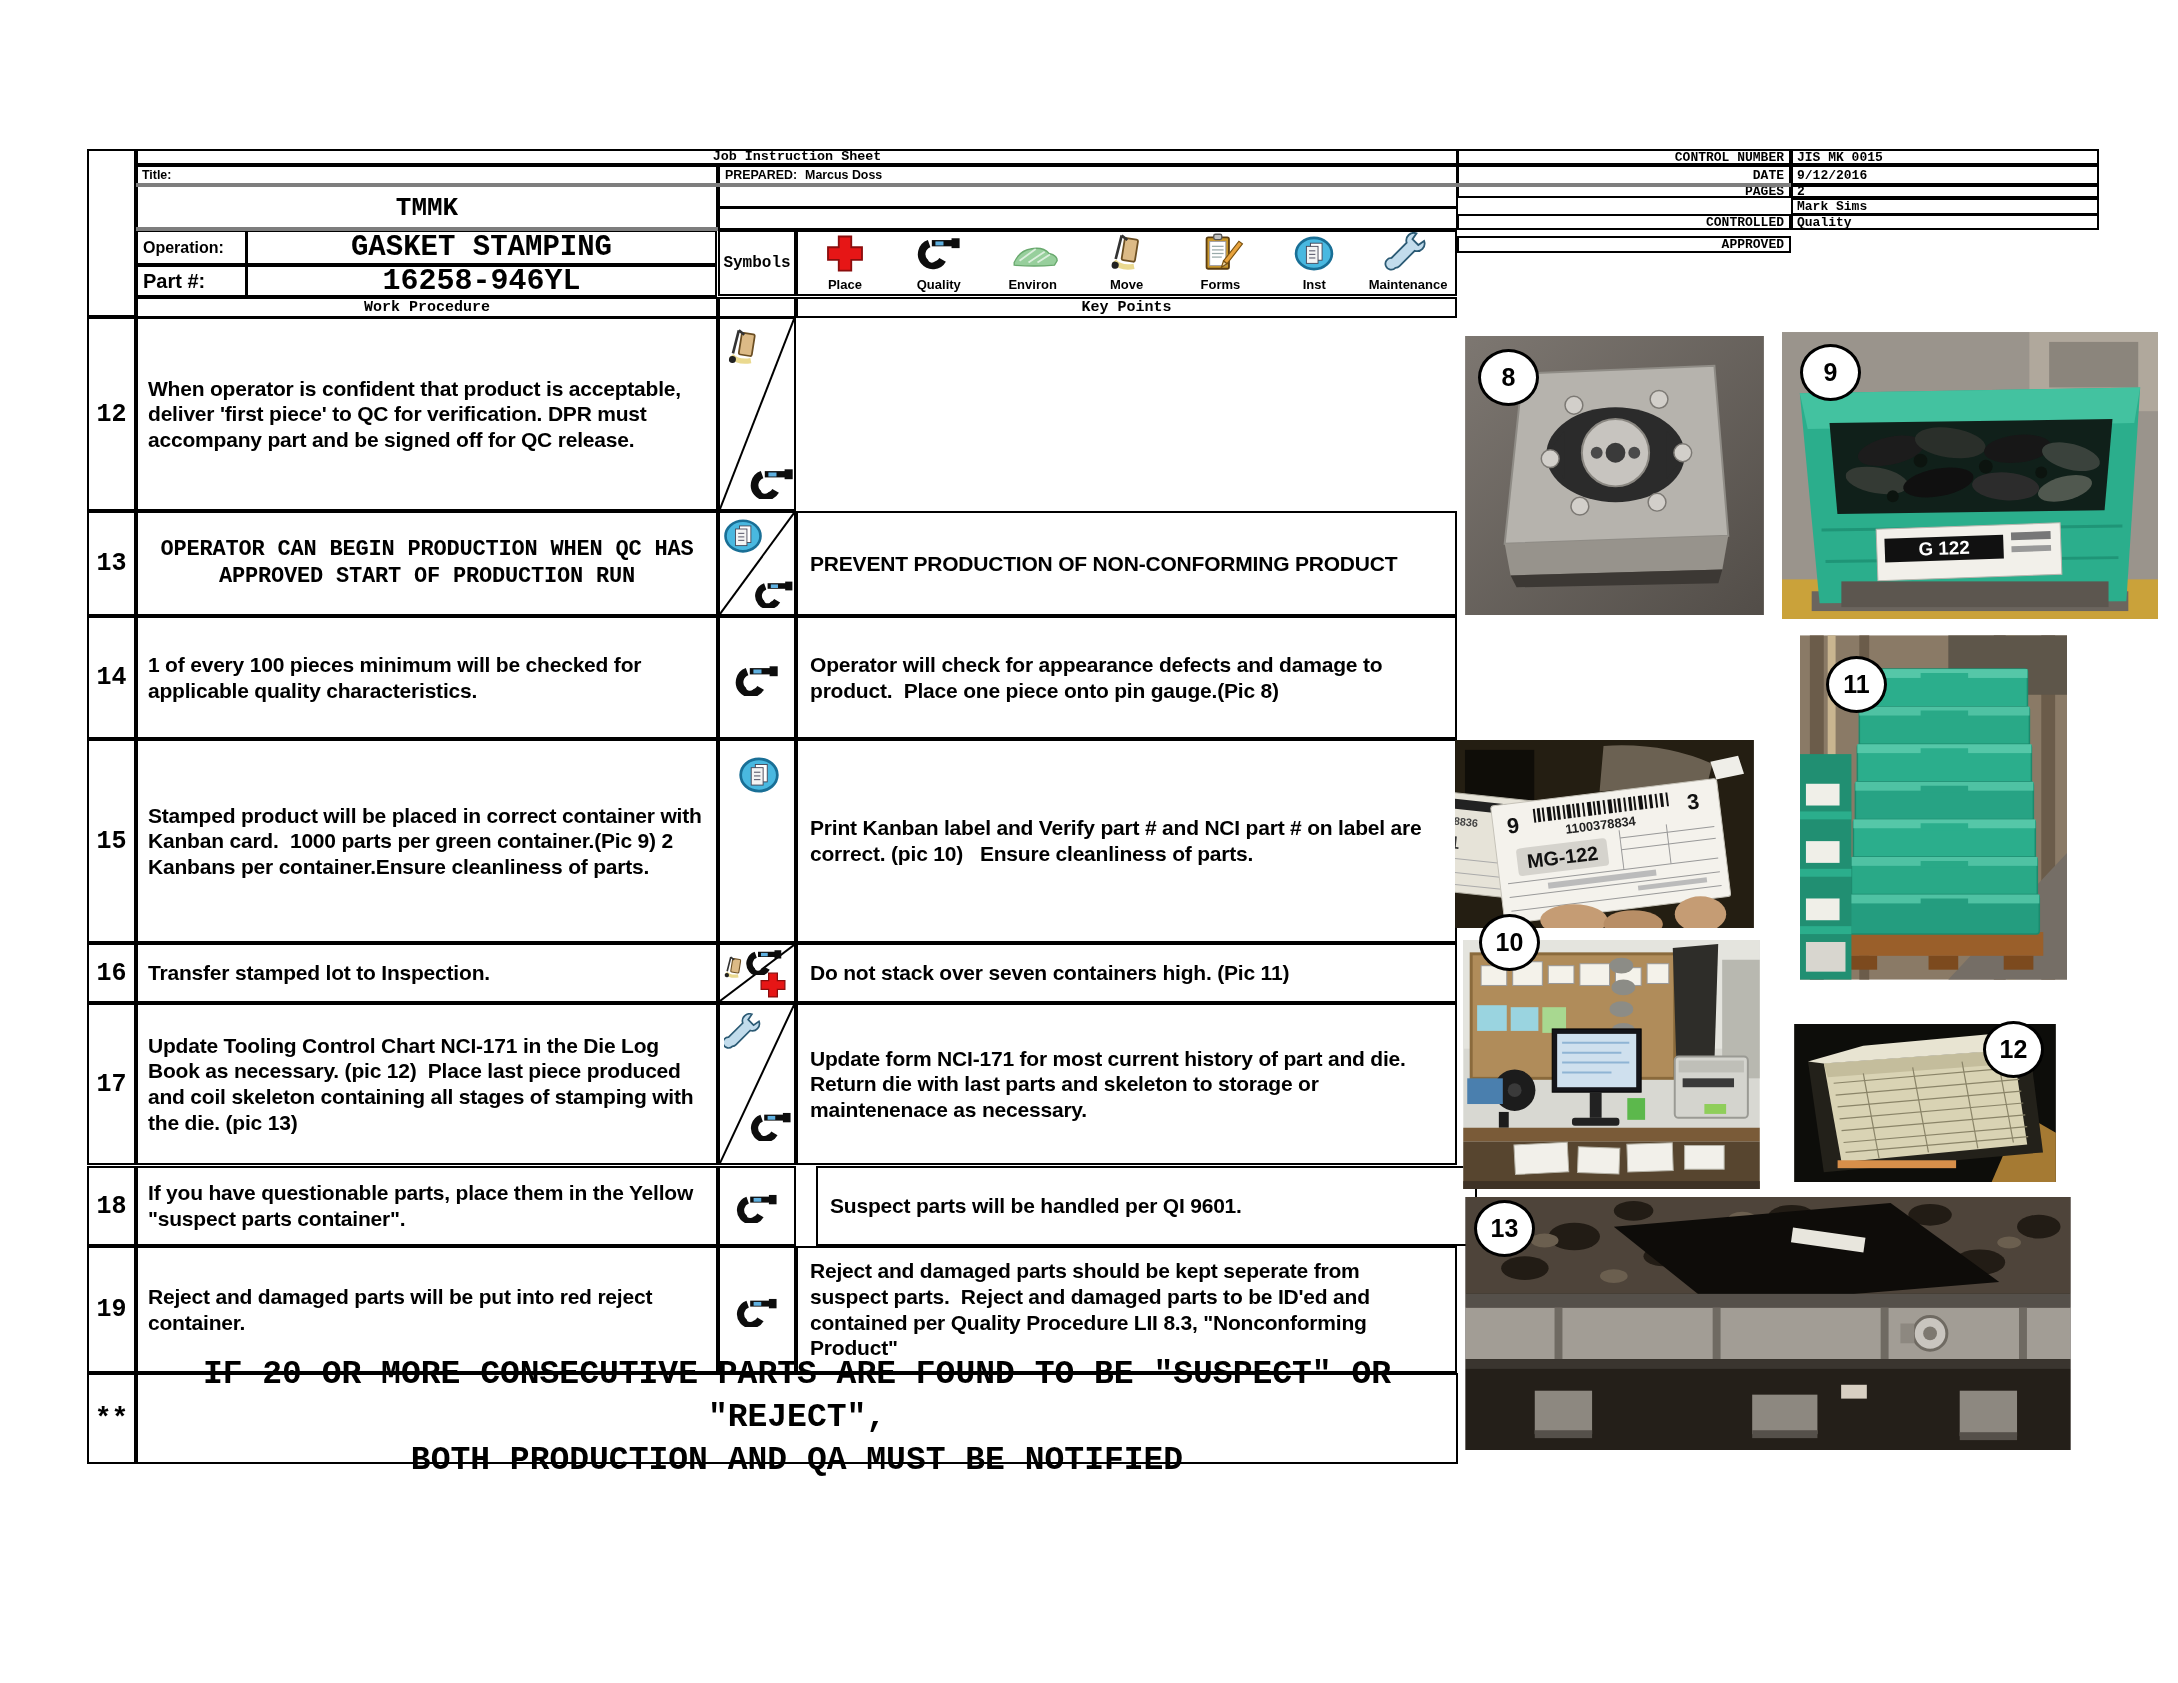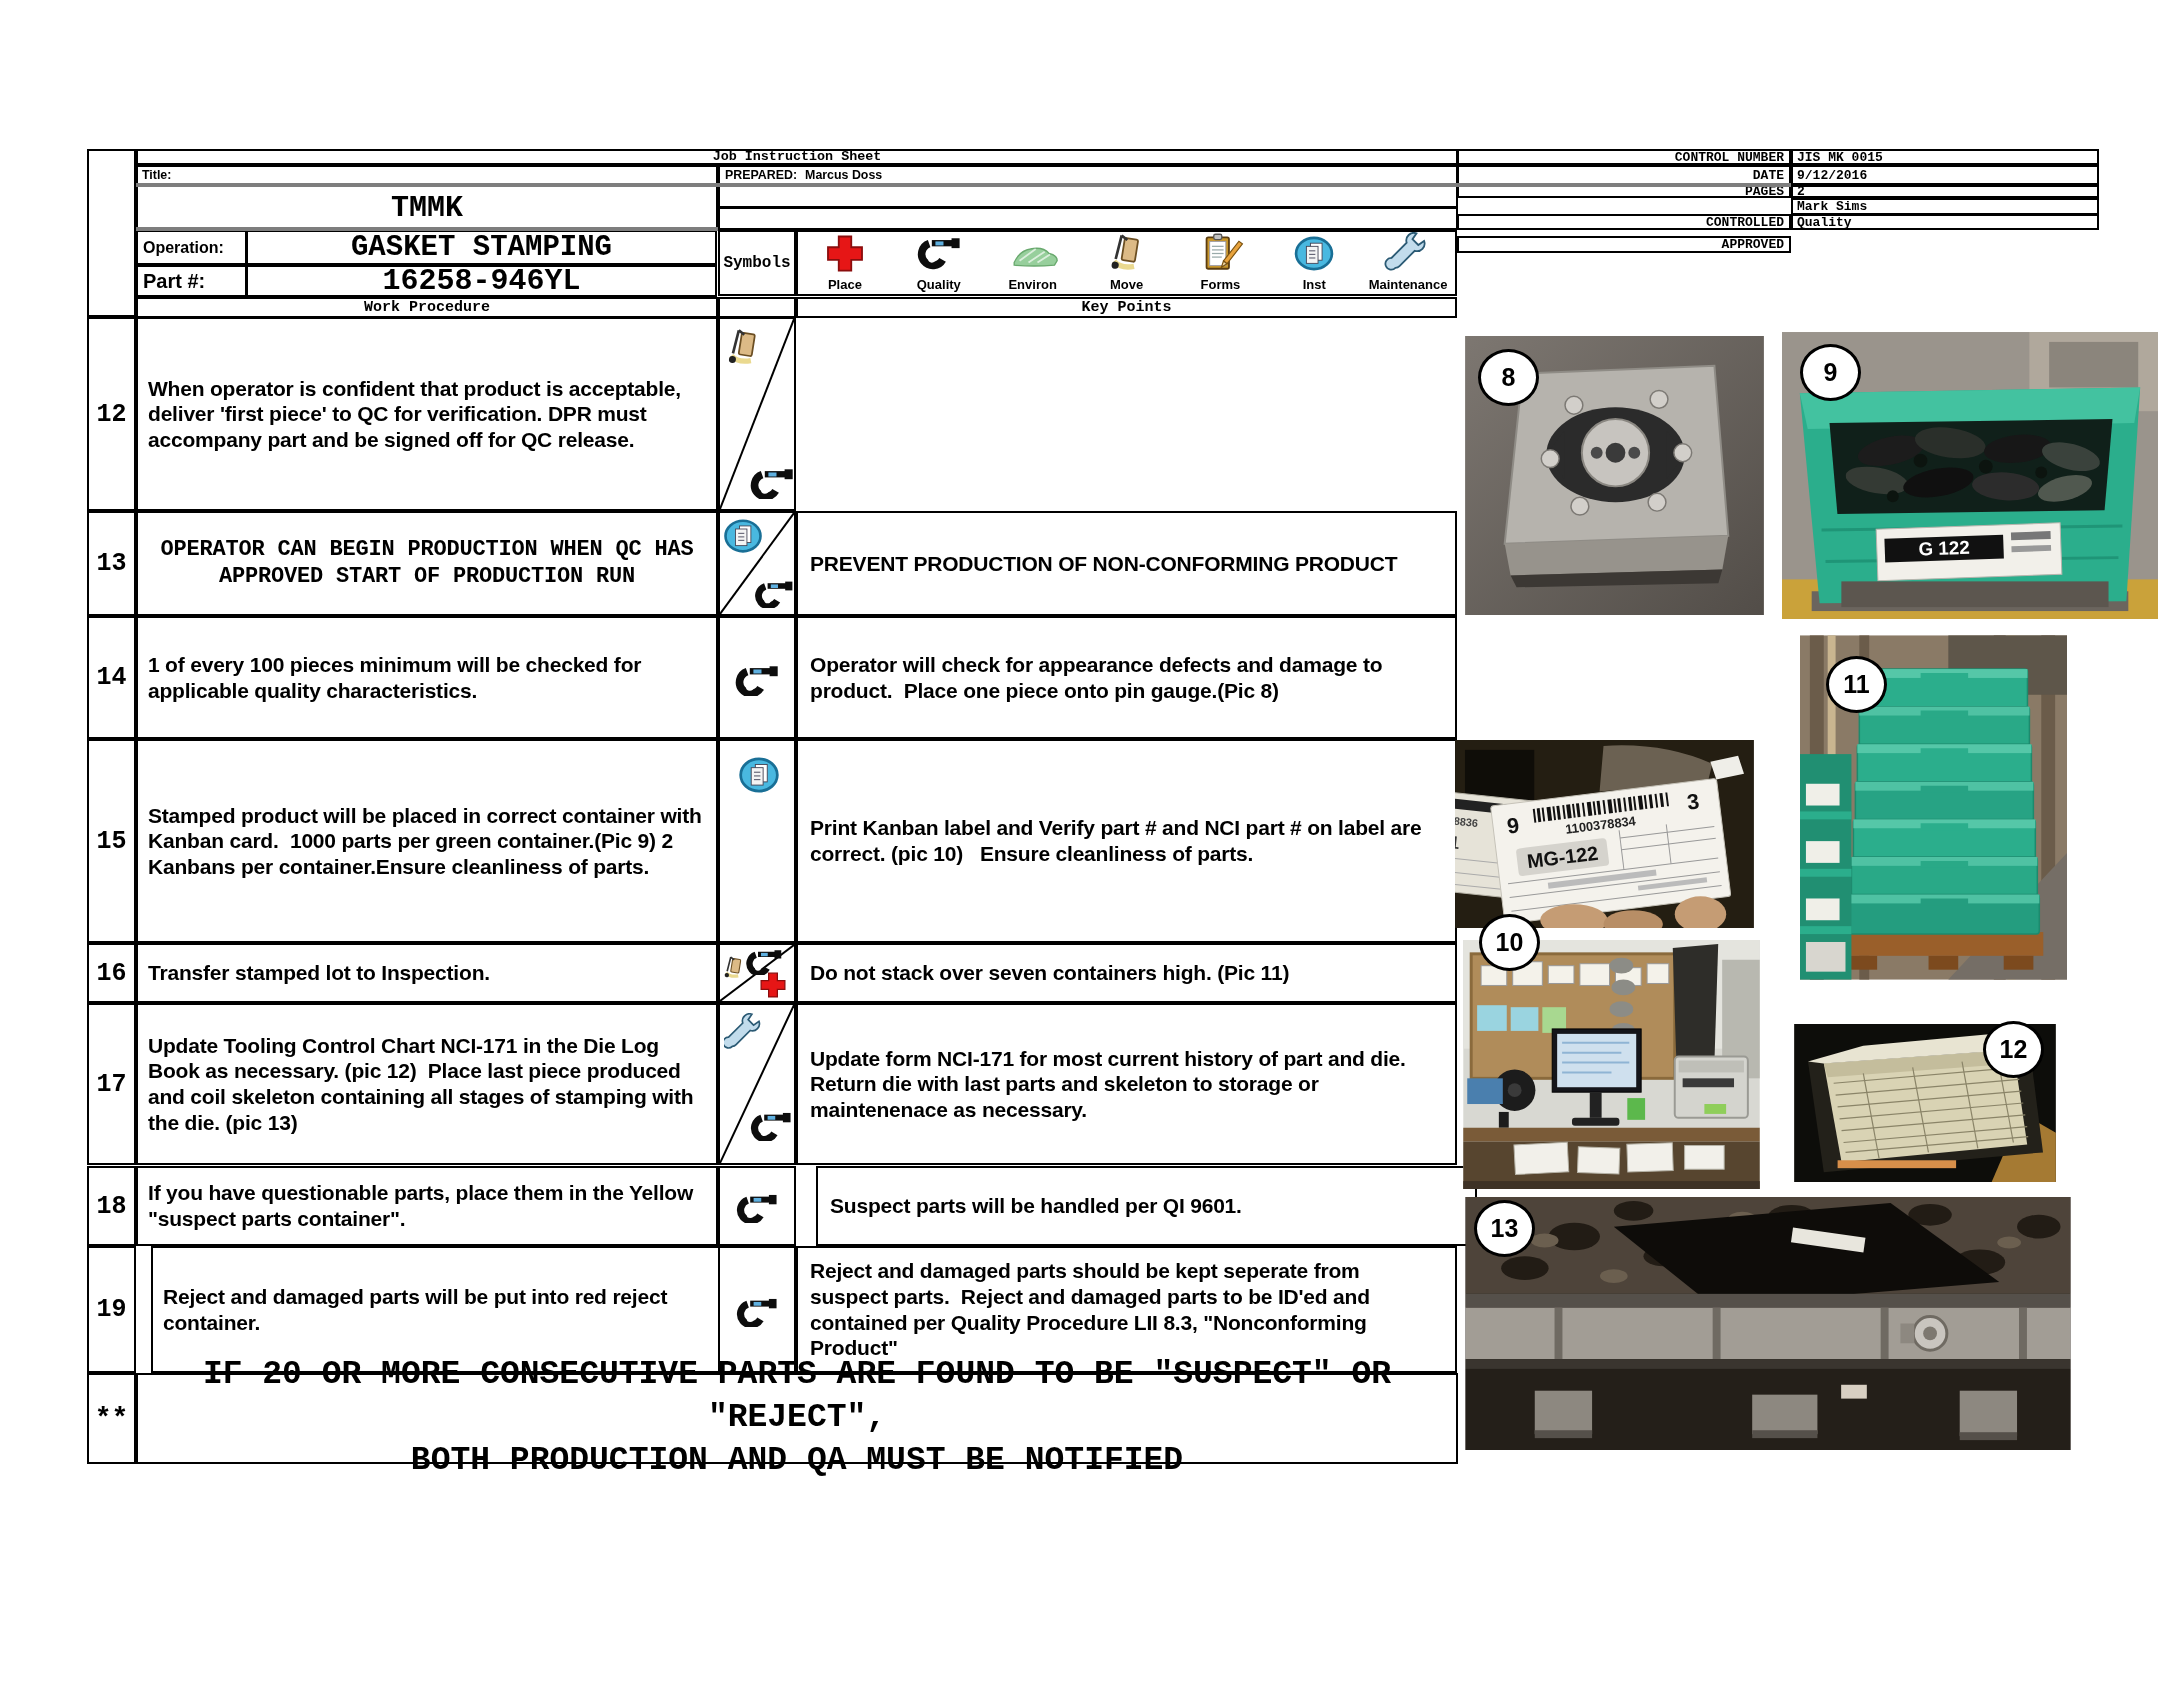--- a/index.html
+++ b/index.html
@@ -90,21 +90,21 @@
   <div class="cell" style="left:0;top:0;width:49px;height:168px;"></div>
 
   <div class="cell ctr" style="left:49px;top:0;width:1322px;height:16px;font-size:13.4px;line-height:1;">Job Instruction Sheet</div>
 
   <div class="cell vctr small" style="left:49px;top:16px;width:582px;height:20px;font-size:12.4px;padding-left:4px;">Title:</div>
   <div class="cell vctr" style="left:631px;top:16px;width:740px;height:20px;font-size:12.4px;padding-left:5px;gap:8px;">
     <span>PREPARED:</span>
     <span>Marcus Doss</span>
   </div>
 
-  <div class="cell ctr" style="left:49px;top:36px;width:582px;height:46px;font-size:30px;">TMMK</div>
+  <div class="cell ctr" style="left:49px;top:36px;width:582px;height:46px;font-size:26px;">TMMK</div>
   <div class="cell" style="left:631px;top:36px;width:740px;height:23px;"></div>
   <div class="cell" style="left:631px;top:58px;width:740px;height:23px;"></div>
 
   <div class="cell vctr" style="left:49px;top:81px;width:111px;height:35px;font-size:16px;padding-left:5px;">Operation:</div>
   <div class="cell ctr" style="left:159px;top:81px;width:471px;height:35px;font-size:29px;">GASKET STAMPING</div>
   <div class="cell vctr" style="left:49px;top:116px;width:111px;height:32px;font-size:20px;padding-left:5px;">Part #:</div>
   <div class="cell ctr" style="left:159px;top:116px;width:471px;height:32px;font-size:30px;">16258-946YL</div>
 
   <div class="cell ctr" style="left:631px;top:81px;width:78px;height:66px;font-size:16px;">Symbols</div>
 
@@ -283,21 +283,21 @@
   <div class="cell symcell ctr" style="left:631px;top:1017px;width:78px;height:80px;">
     <svg style="width:42px;height:34px;" viewBox="0 0 48 40">
         <use href="#ic-quality"></use>
       </svg>
   </div>
   <div class="cell vctr keyp" style="left:729px;top:1017px;width:661px;height:80px;">
       <div class="txt">Suspect parts will be handled per QI 9601.</div>
     </div>
 
   <div class="cell ctr numcell" style="left:0;top:1097px;width:49px;height:127px;">19</div>
-  <div class="cell vctr proc" style="left:64px;top:1097px;width:582px;height:127px;">
+  <div class="cell vctr proc" style="left:49px;top:1097px;width:582px;height:127px;">
       <div class="txt">Reject and damaged parts will be put into red reject container.</div>
     </div>
   <div class="cell symcell ctr" style="left:631px;top:1097px;width:78px;height:127px;">
     <svg style="width:42px;height:34px;" viewBox="0 0 48 40">
         <use href="#ic-quality"></use>
       </svg>
   </div>
   <div class="cell vctr keyp" style="left:709px;top:1097px;width:661px;height:127px;">
       <div class="txt">Reject and damaged parts should be kept seperate from suspect parts.  Reject and damaged parts to be ID'ed and contained per Quality Procedure LII 8.3, "Nonconforming Product"</div>
     </div>

